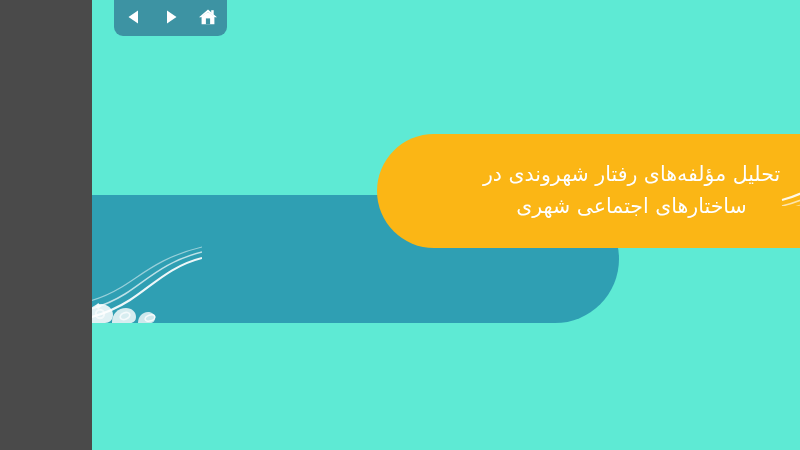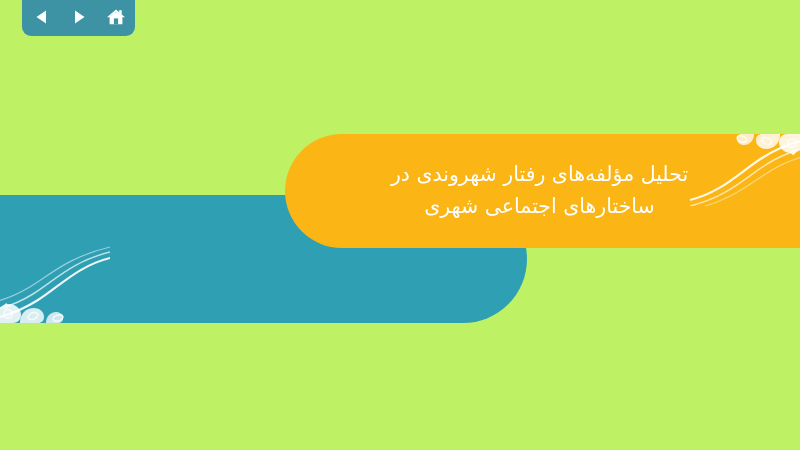--- a/index.html
+++ b/index.html
@@ -10,23 +10,23 @@
   body {
     width: 800px;
     height: 450px;
     overflow: hidden;
     font-family: "DejaVu Sans", "Liberation Sans", sans-serif;
     background: #4a4a4a;
   }
 
   #slide {
     position: relative;
-    width: 800px;
+    width: 708px;
     height: 450px;
-    background: #bef264;
+    background: #5eead4;
     overflow: hidden;
   }
 
   
   #nav-bar {
     position: absolute;
     left: 22px;
     top: 0;
     width: 113px;
     height: 36px;

